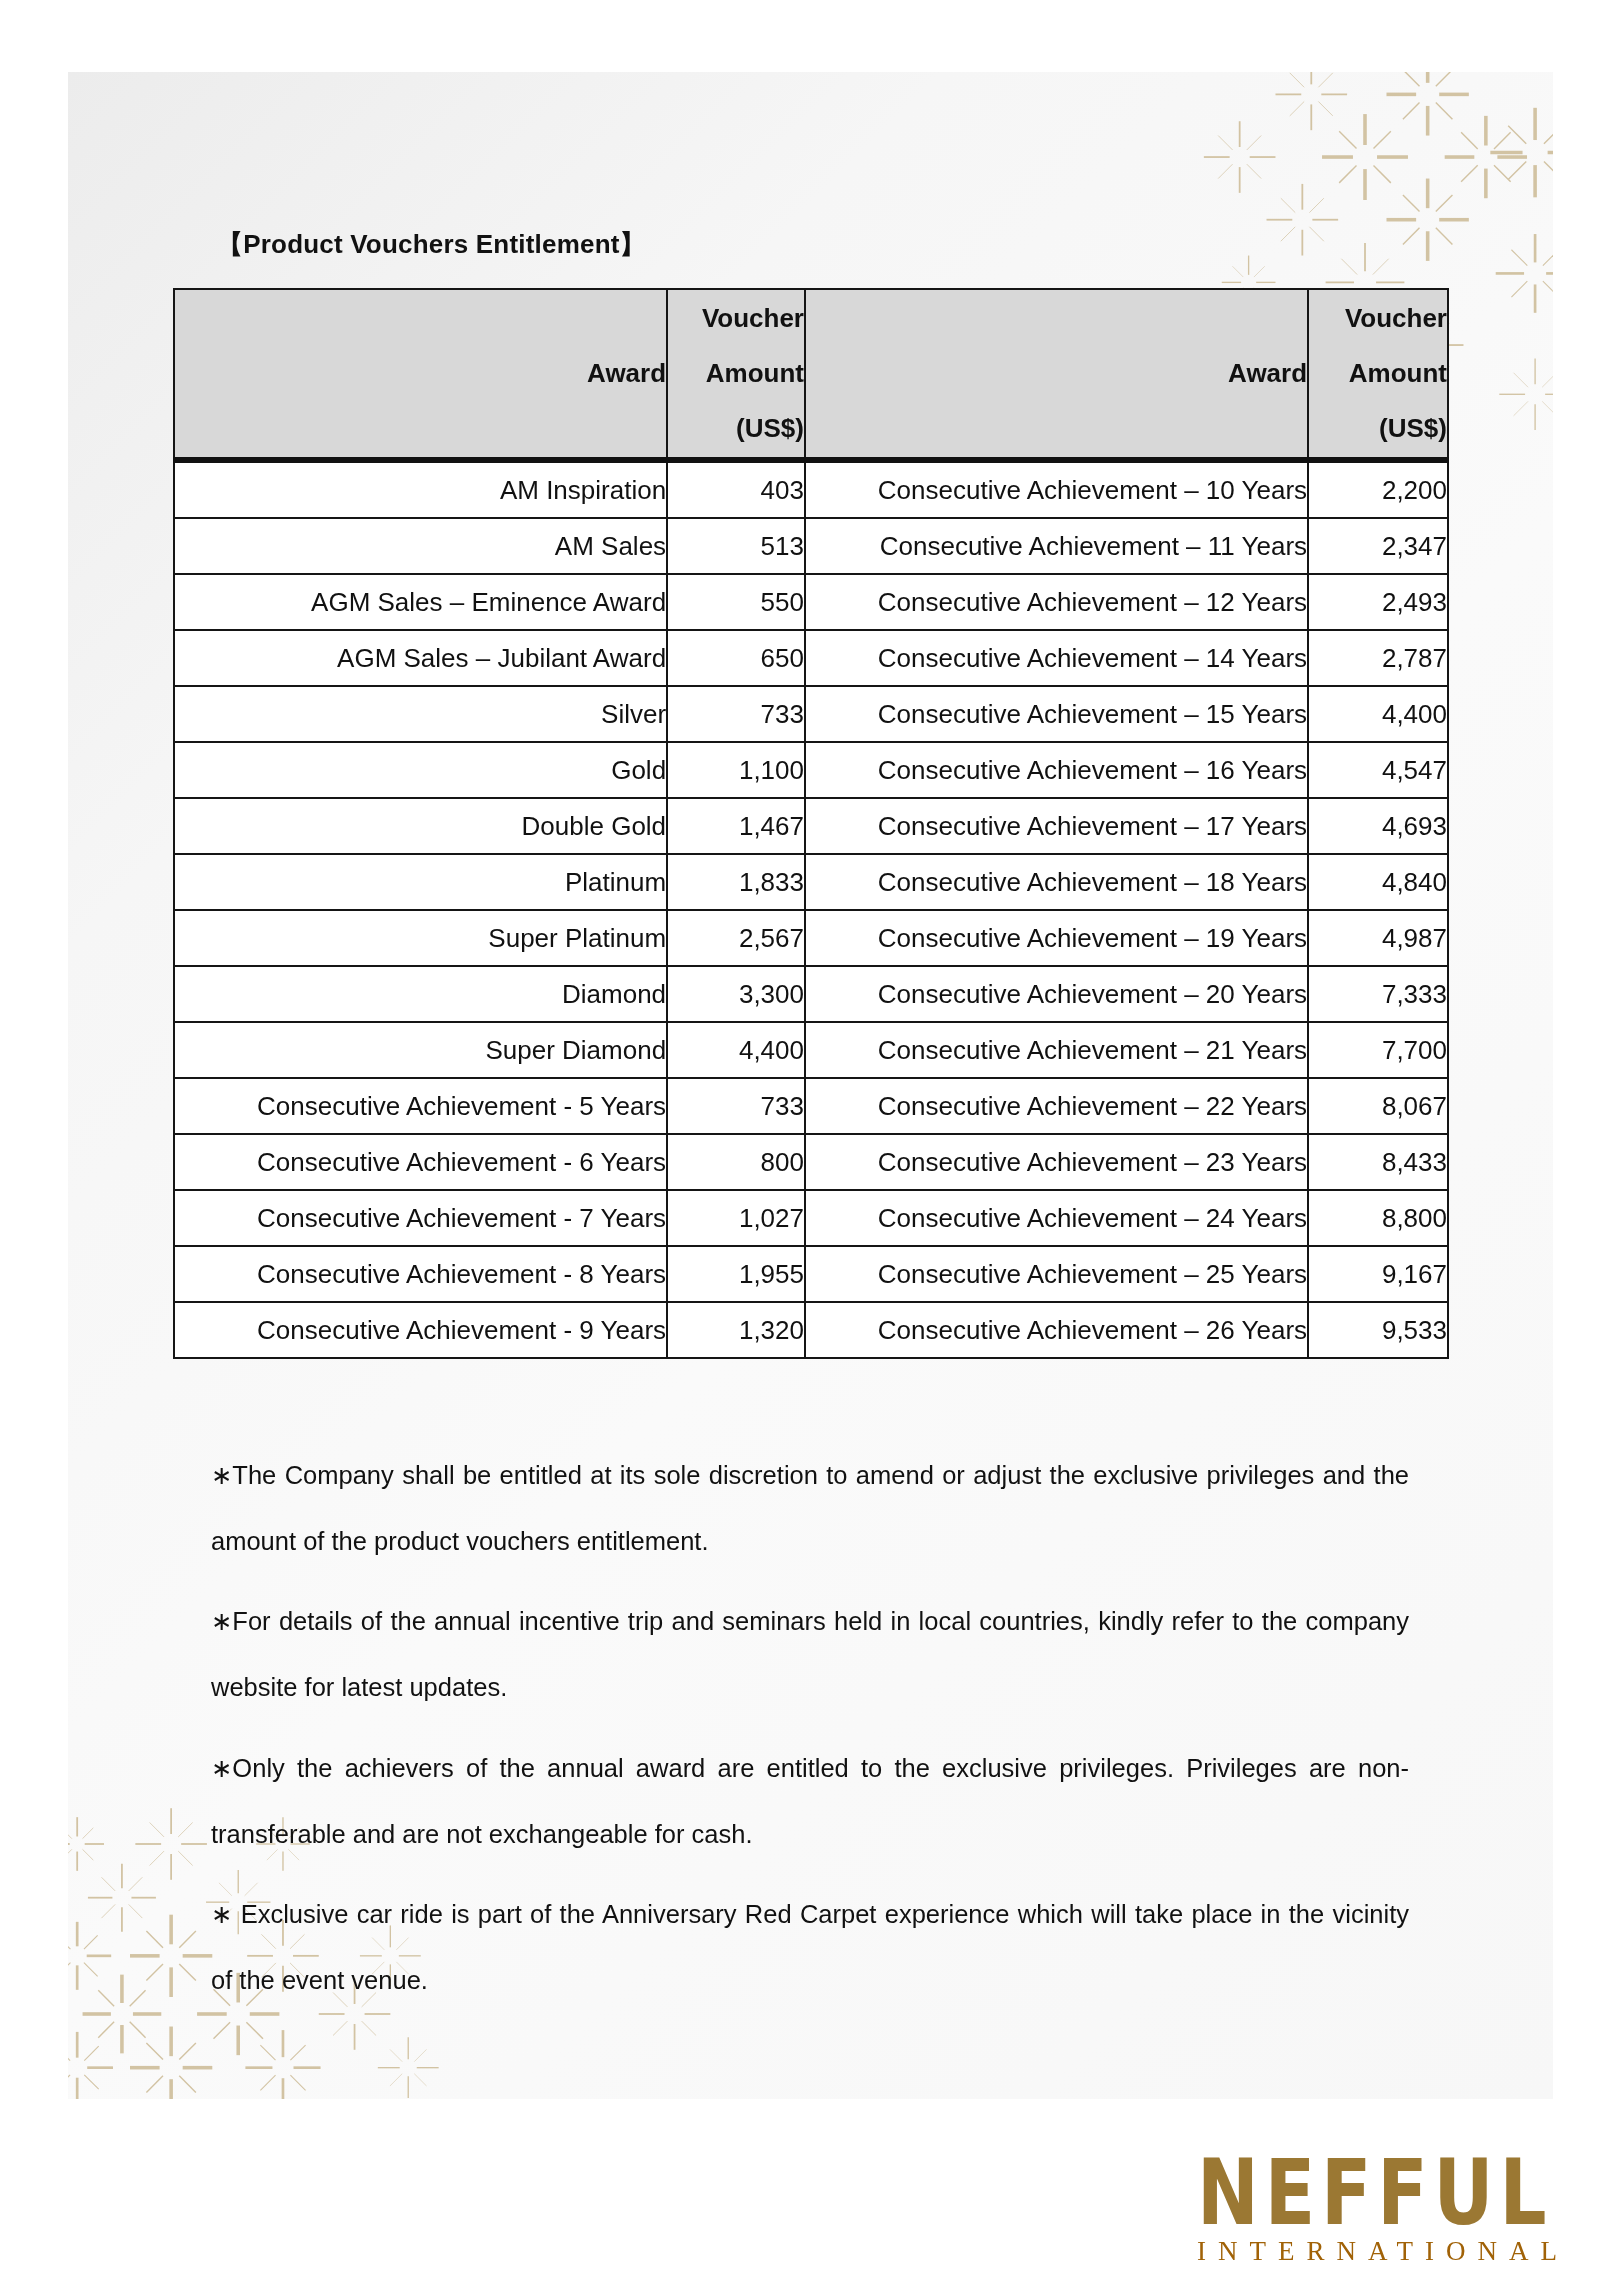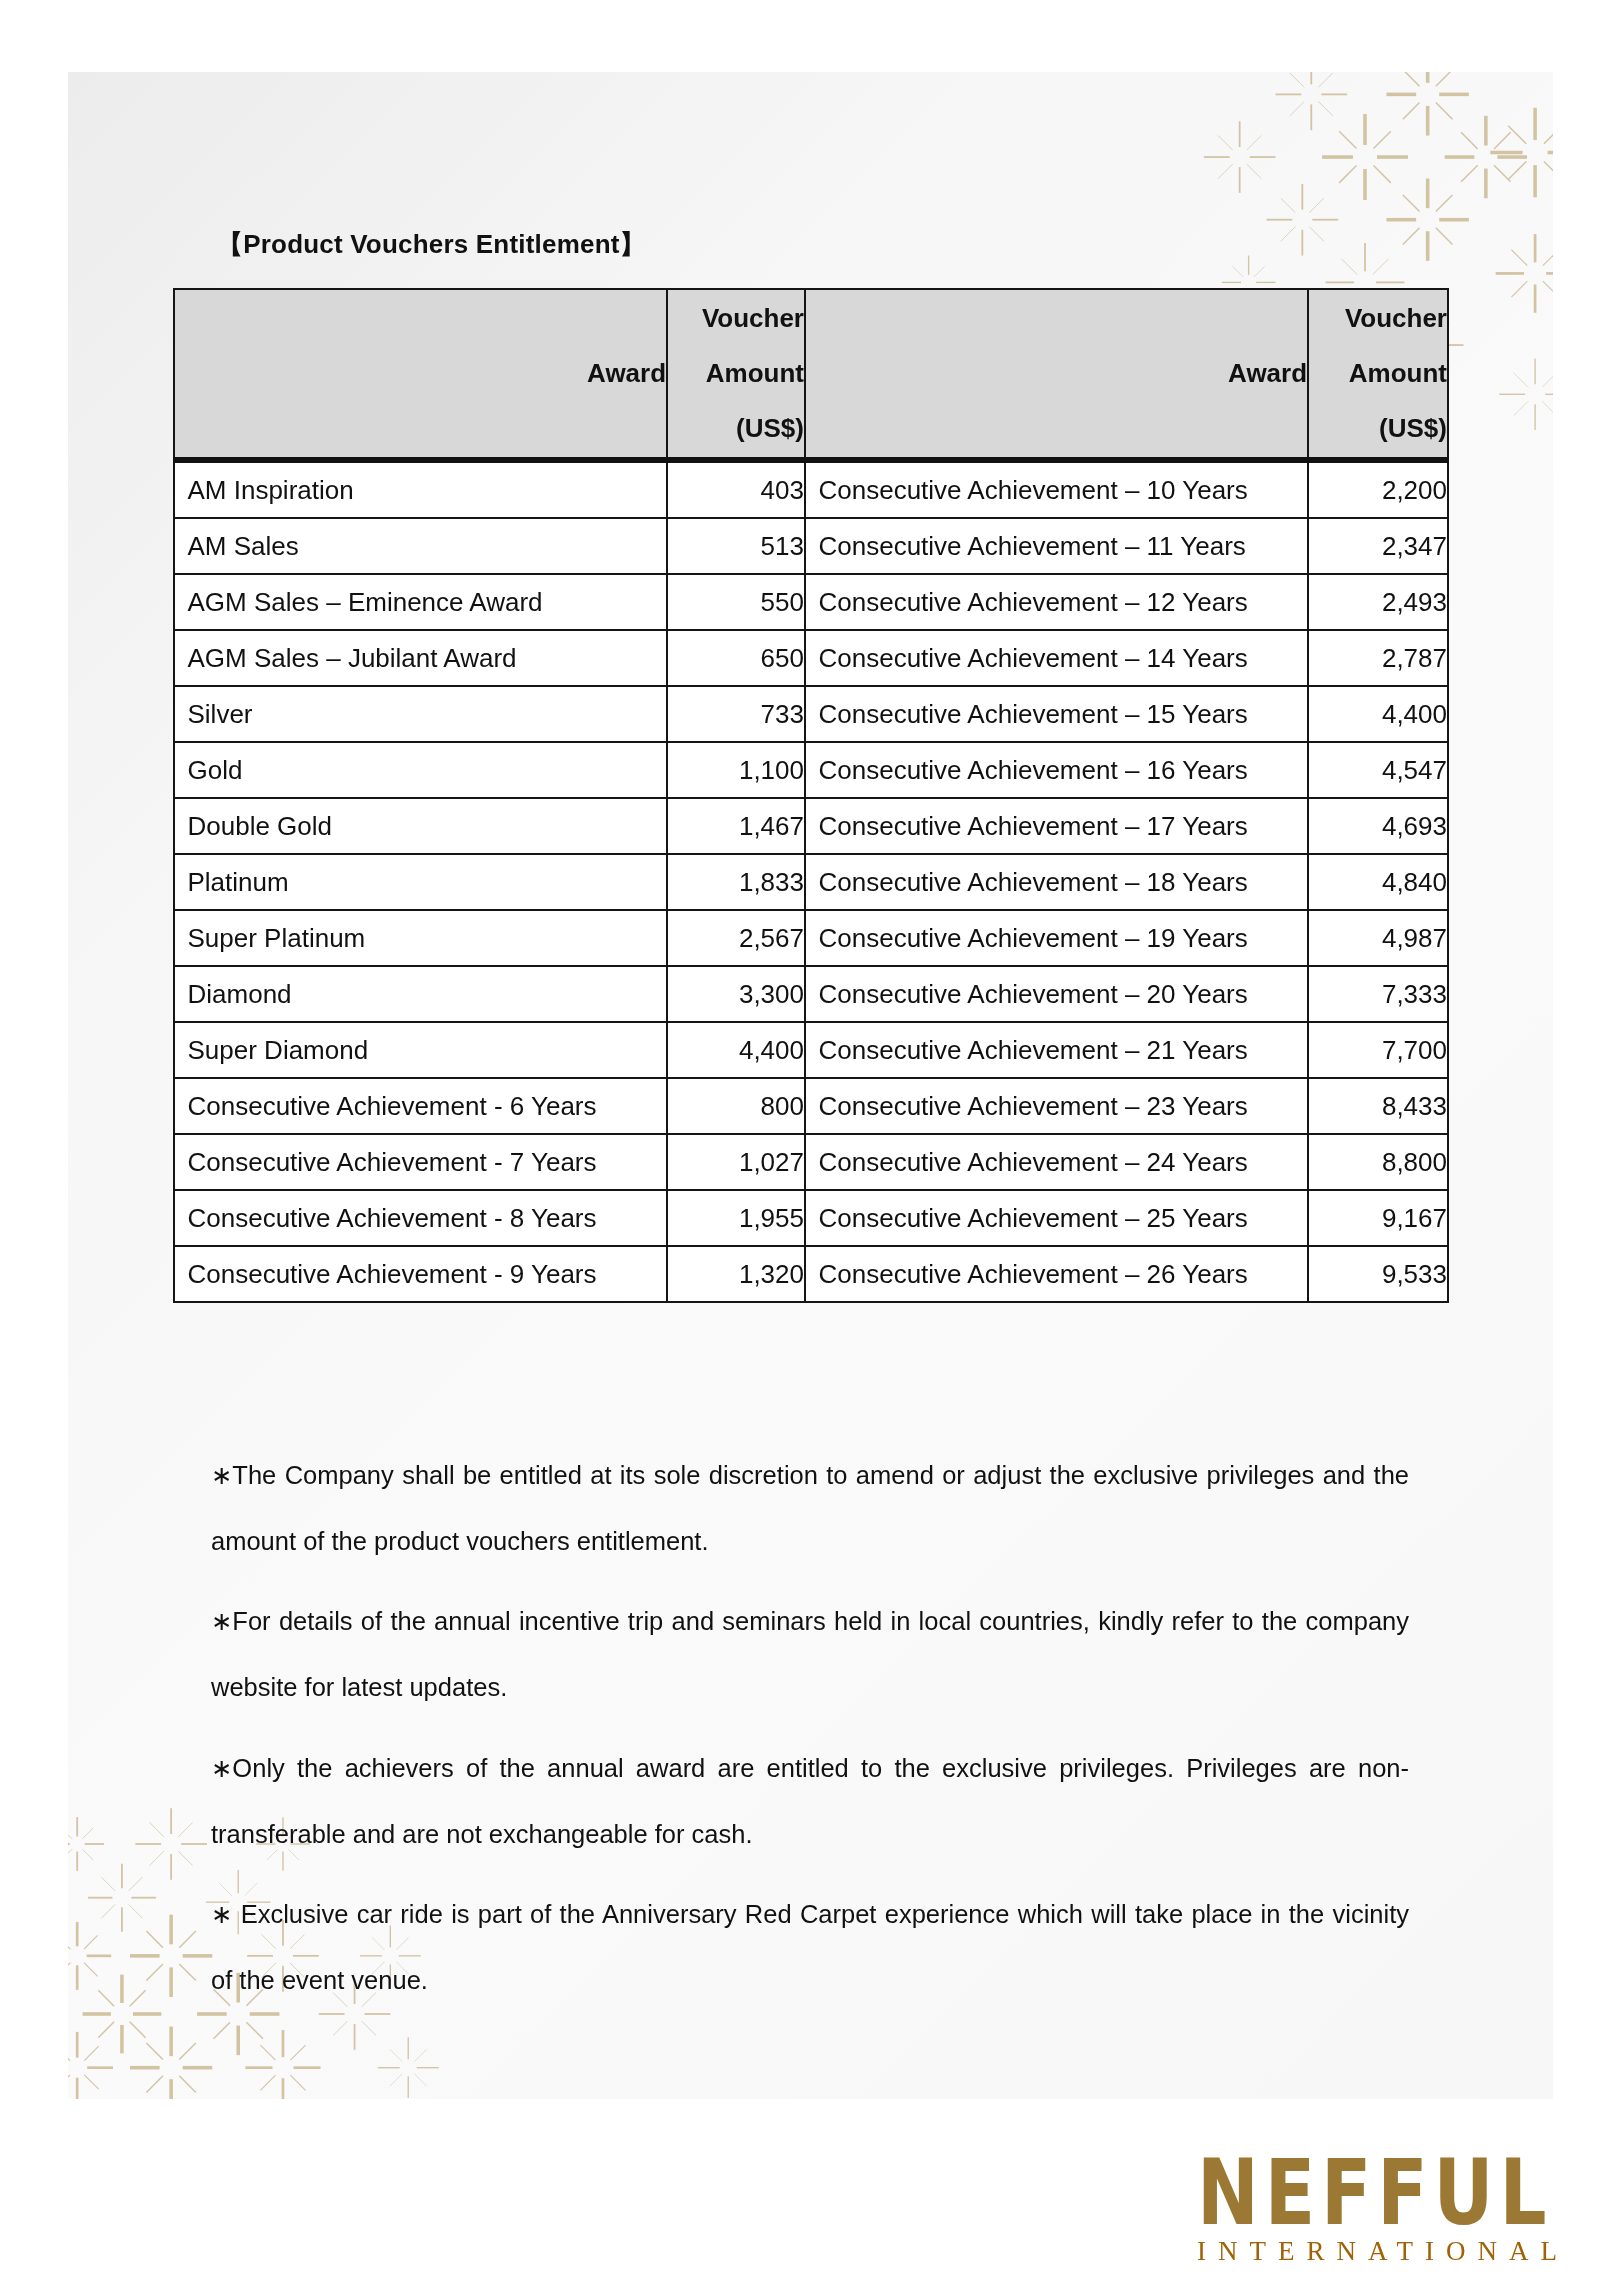--- a/index.html
+++ b/index.html
@@ -9,21 +9,21 @@
           background: linear-gradient(135deg, #ececec 0%, #f6f6f6 25%, #fafafa 55%, #f7f7f7 100%); }
   .deco { position:absolute; }
   .deco-tr { right:0; top:0; width:376px; height:376px; }
   .deco-bl { left:0; bottom:0; width:421px; height:340px; }
   .title { position:absolute; left:217px; top:227px; font-size:26px; font-weight:bold; letter-spacing:0.2px; }
   table.vt { position:absolute; left:173px; top:288px; width:1276px; border-collapse:collapse; background:#fff; }
   table.vt th, table.vt td { border:2.7px solid #151515; font-size:26px; padding:0; }
   table.vt th { background:#d8d8d8; font-weight:bold; height:167px; line-height:55px; text-align:right; vertical-align:middle;
                 border-bottom:6.3px solid #111; }
   table.vt td { height:54px; }
-  td.award { padding-left:12.5px !important; text-align:left; }
+  td.award { padding-left:12.5px !important; text-align:right; }
   td.amt { text-align:right; }
   col.c1 { width:494px; } col.c2 { width:138px; } col.c3 { width:504px; } col.c4 { width:140px; }
   .notes { position:absolute; left:211px; top:1442px; width:1198px; font-size:25.5px; line-height:66px; }
   .note { text-align:justify; text-align-last:left; margin-bottom:14.3px; }
   .logo { position:absolute; left:1197px; top:2148px; width:349px; }
   .logo-main { font-family:"DejaVu Sans", sans-serif; font-size:90px; font-weight:bold; color:#9b7833;
                letter-spacing:7.2px; transform:scaleX(0.82); transform-origin:left top; line-height:90px; white-space:nowrap; }
   .logo-sub { font-family:"Liberation Serif", serif; font-size:27px; color:#888; letter-spacing:12px; margin-top:-1.8px; white-space:nowrap; }
 </style>
 </head>
@@ -412,20 +412,26 @@
         <td class="award">Consecutive Achievement – 20 Years</td>
         <td class="amt">7,333</td>
       </tr>
       <tr>
         <td class="award">Super Diamond</td>
         <td class="amt">4,400</td>
         <td class="award">Consecutive Achievement – 21 Years</td>
         <td class="amt">7,700</td>
       </tr>
       <tr>
+        <td class="award">Consecutive Achievement - 5 Years</td>
+        <td class="amt">733</td>
+        <td class="award">Consecutive Achievement – 22 Years</td>
+        <td class="amt">8,067</td>
+      </tr>
+      <tr>
         <td class="award">Consecutive Achievement - 6 Years</td>
         <td class="amt">800</td>
         <td class="award">Consecutive Achievement – 23 Years</td>
         <td class="amt">8,433</td>
       </tr>
       <tr>
         <td class="award">Consecutive Achievement - 7 Years</td>
         <td class="amt">1,027</td>
         <td class="award">Consecutive Achievement – 24 Years</td>
         <td class="amt">8,800</td>

